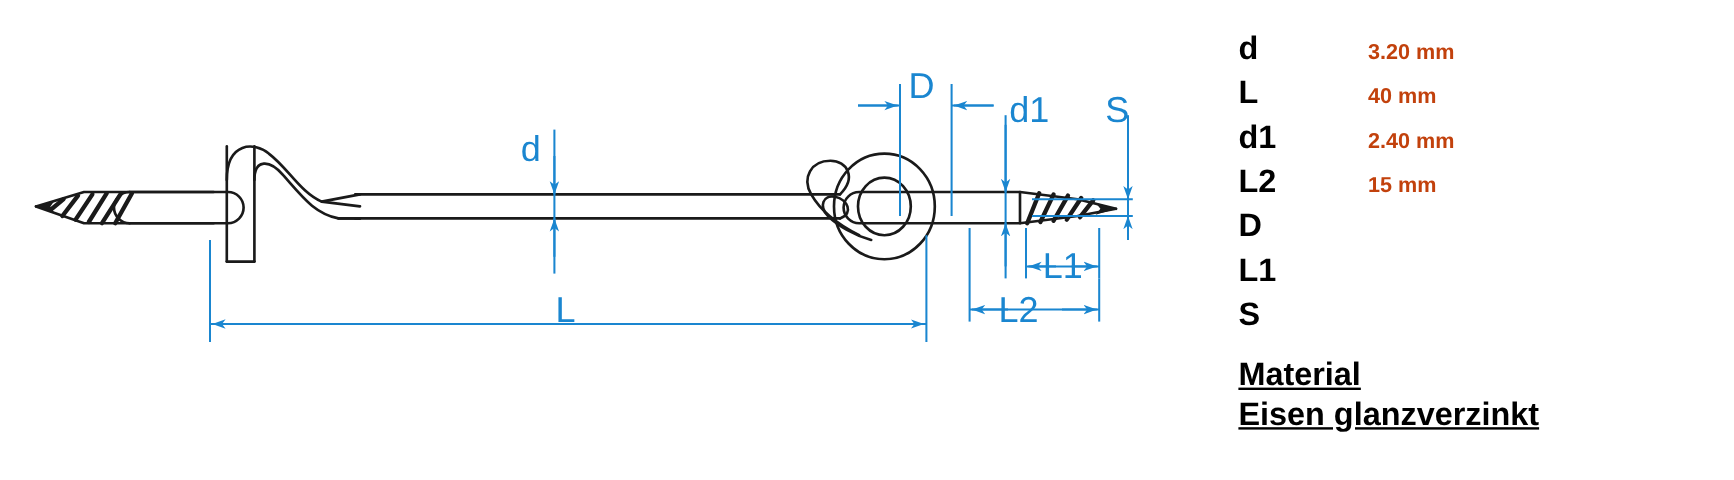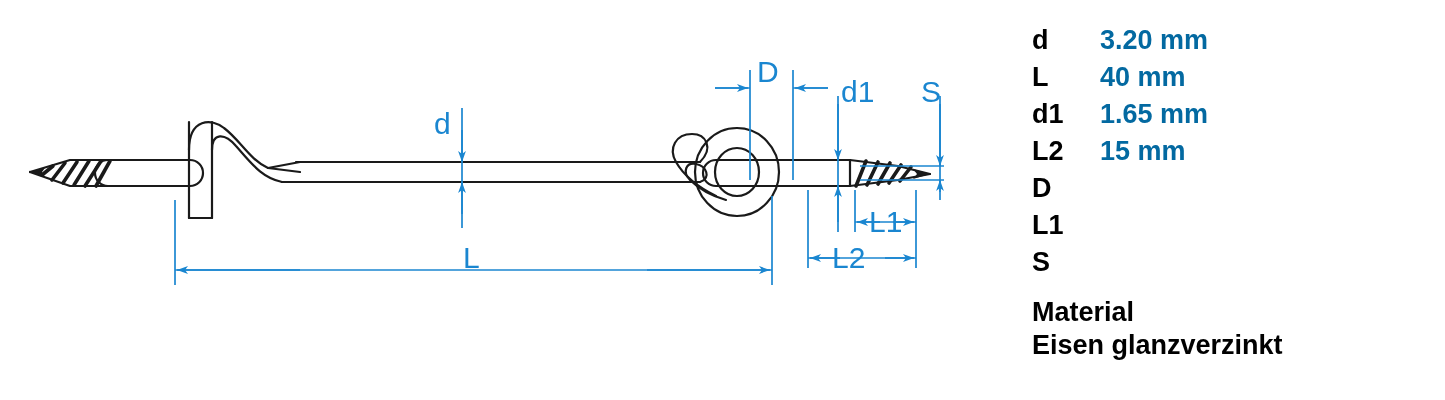--- a/index.html
+++ b/index.html
@@ -48,37 +48,39 @@
   }
   .spec-sym {
     width: 68px;
     flex: 0 0 68px;
     font-size: 27px;
     font-weight: bold;
     color: #000000;
     letter-spacing: 0px;
   }
   .spec-val {
-    font-size: 27px;
+    font-size: 18px;
     font-weight: bold;
-    color: #0369a1;
+    color: #c2410c;
     white-space: pre;
+    margin-left: 40px;
   }
   #material-block {
     position: absolute;
     left: 1032px;
     top: 296px;
     width: 400px;
   }
   .material-line {
     font-size: 27px;
     font-weight: bold;
     color: #000000;
     line-height: 33px;
     white-space: pre;
+    text-decoration: underline;
   }
 </style>
 </head>
 <body>
 
 <div id="sheet">
 
   <div id="drawing-area">
     <svg id="drawing-svg" viewBox="0 0 990 400" xmlns="http://www.w3.org/2000/svg">
 
@@ -204,21 +206,21 @@
     <div class="spec-row">
       <span class="spec-sym">d</span>
       <span class="spec-val">3.20 mm</span>
     </div>
     <div class="spec-row">
       <span class="spec-sym">L</span>
       <span class="spec-val">40 mm</span>
     </div>
     <div class="spec-row">
       <span class="spec-sym">d1</span>
-      <span class="spec-val">1.65 mm</span>
+      <span class="spec-val">2.40 mm</span>
     </div>
     <div class="spec-row">
       <span class="spec-sym">L2</span>
       <span class="spec-val">15 mm</span>
     </div>
     <div class="spec-row">
       <span class="spec-sym">D</span>
     </div>
     <div class="spec-row">
       <span class="spec-sym">L1</span>

